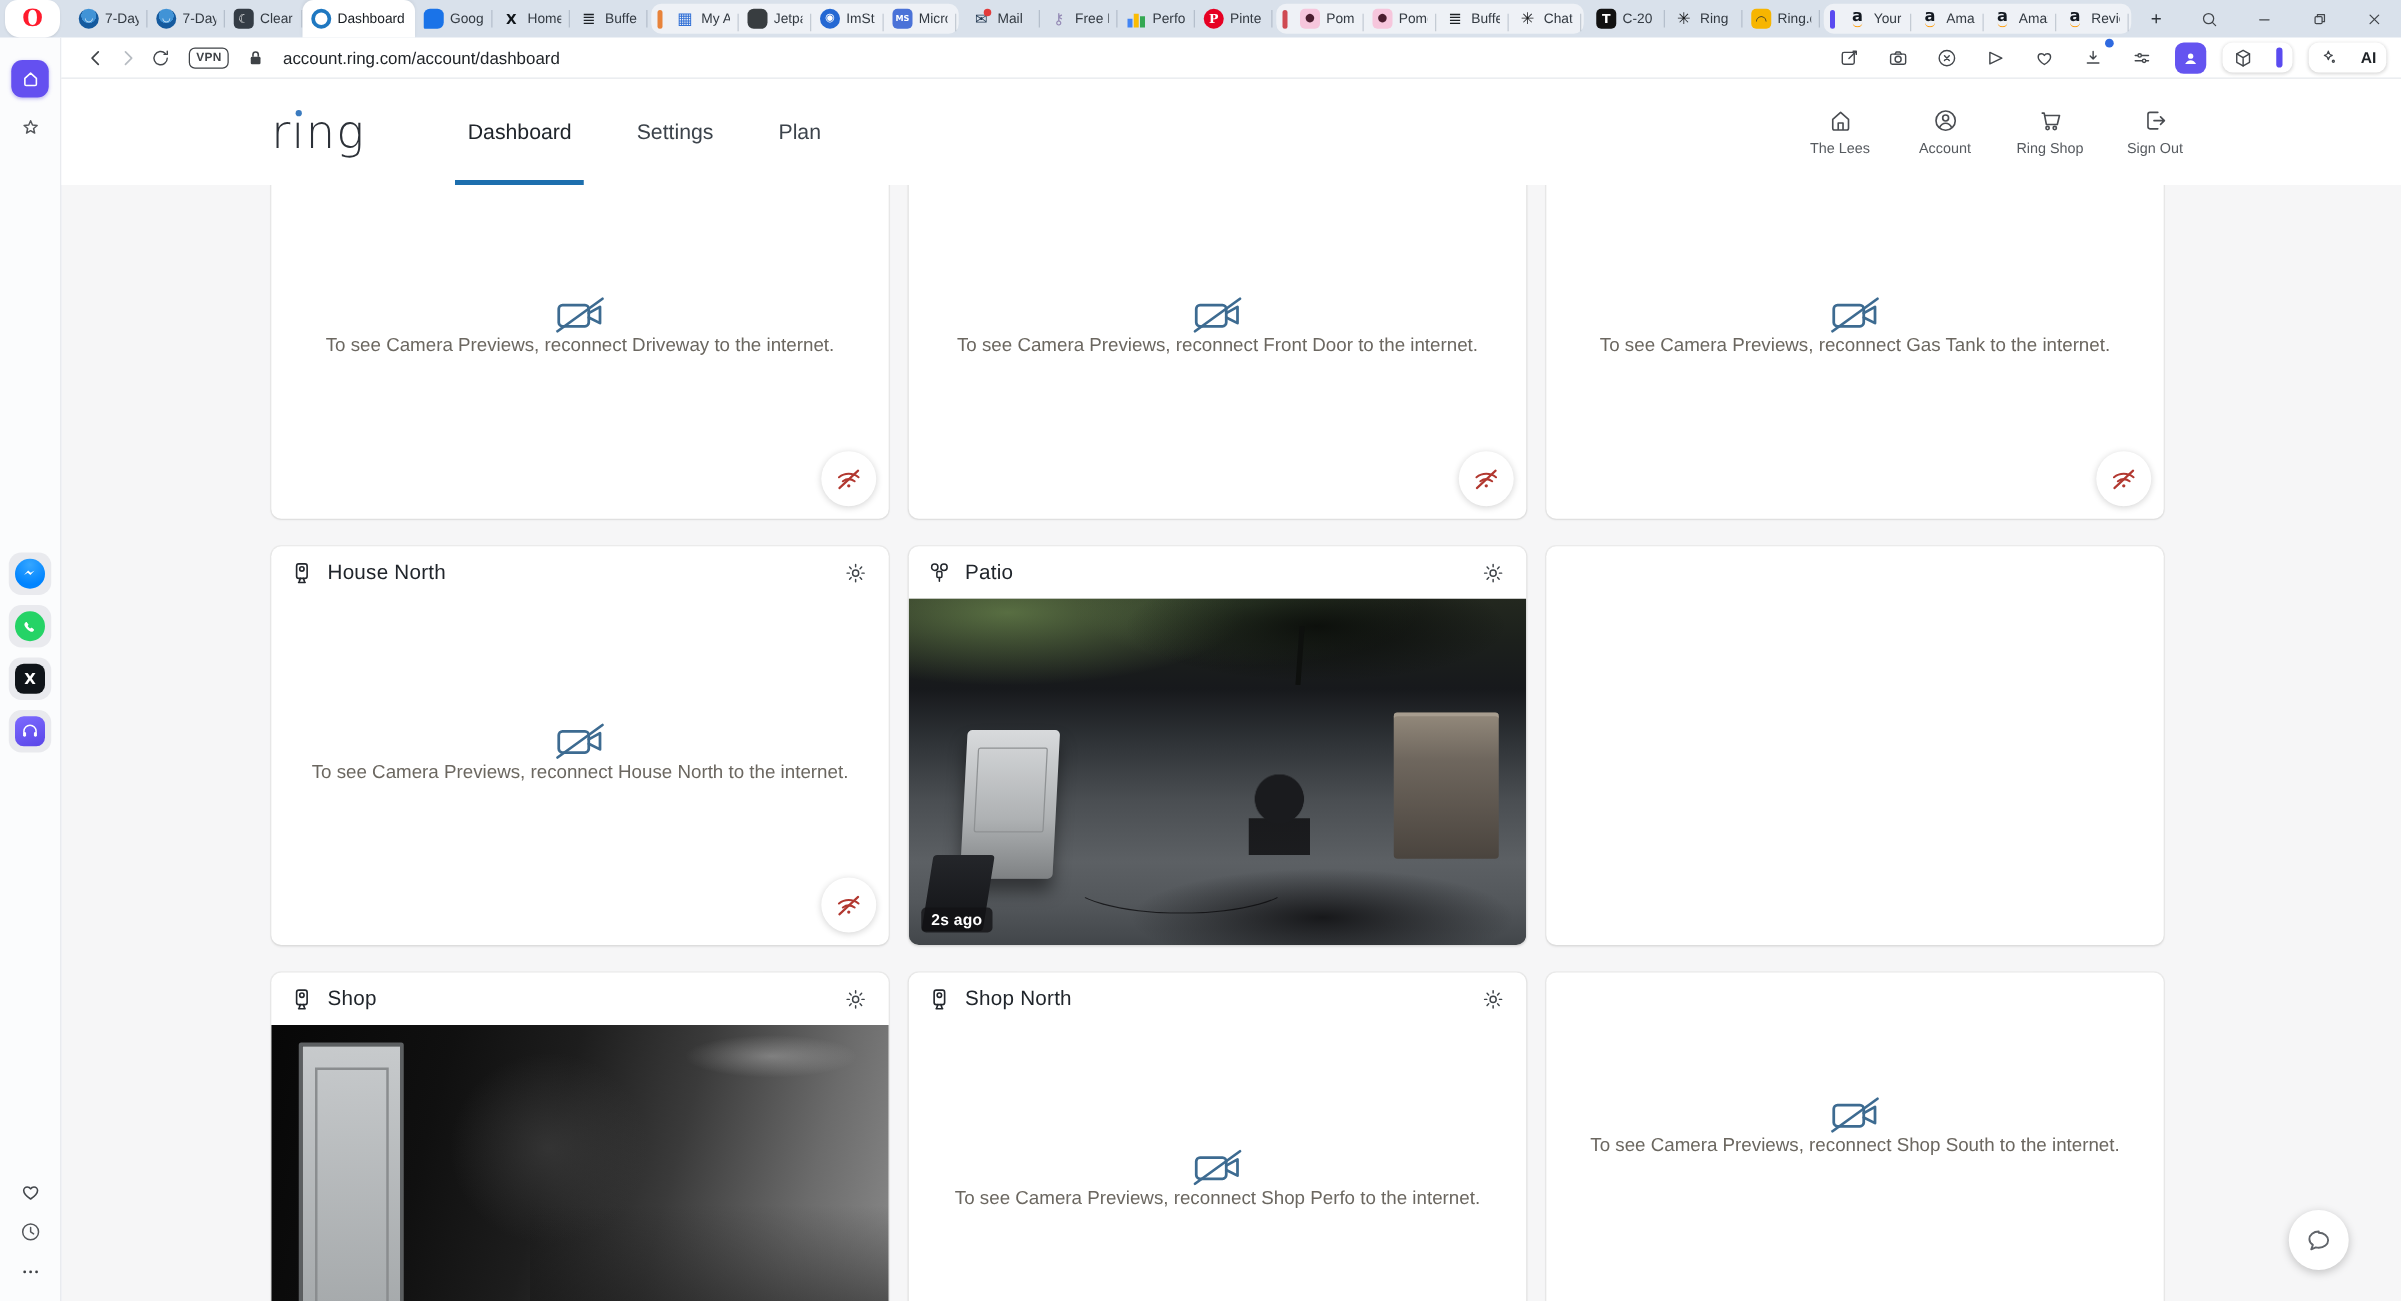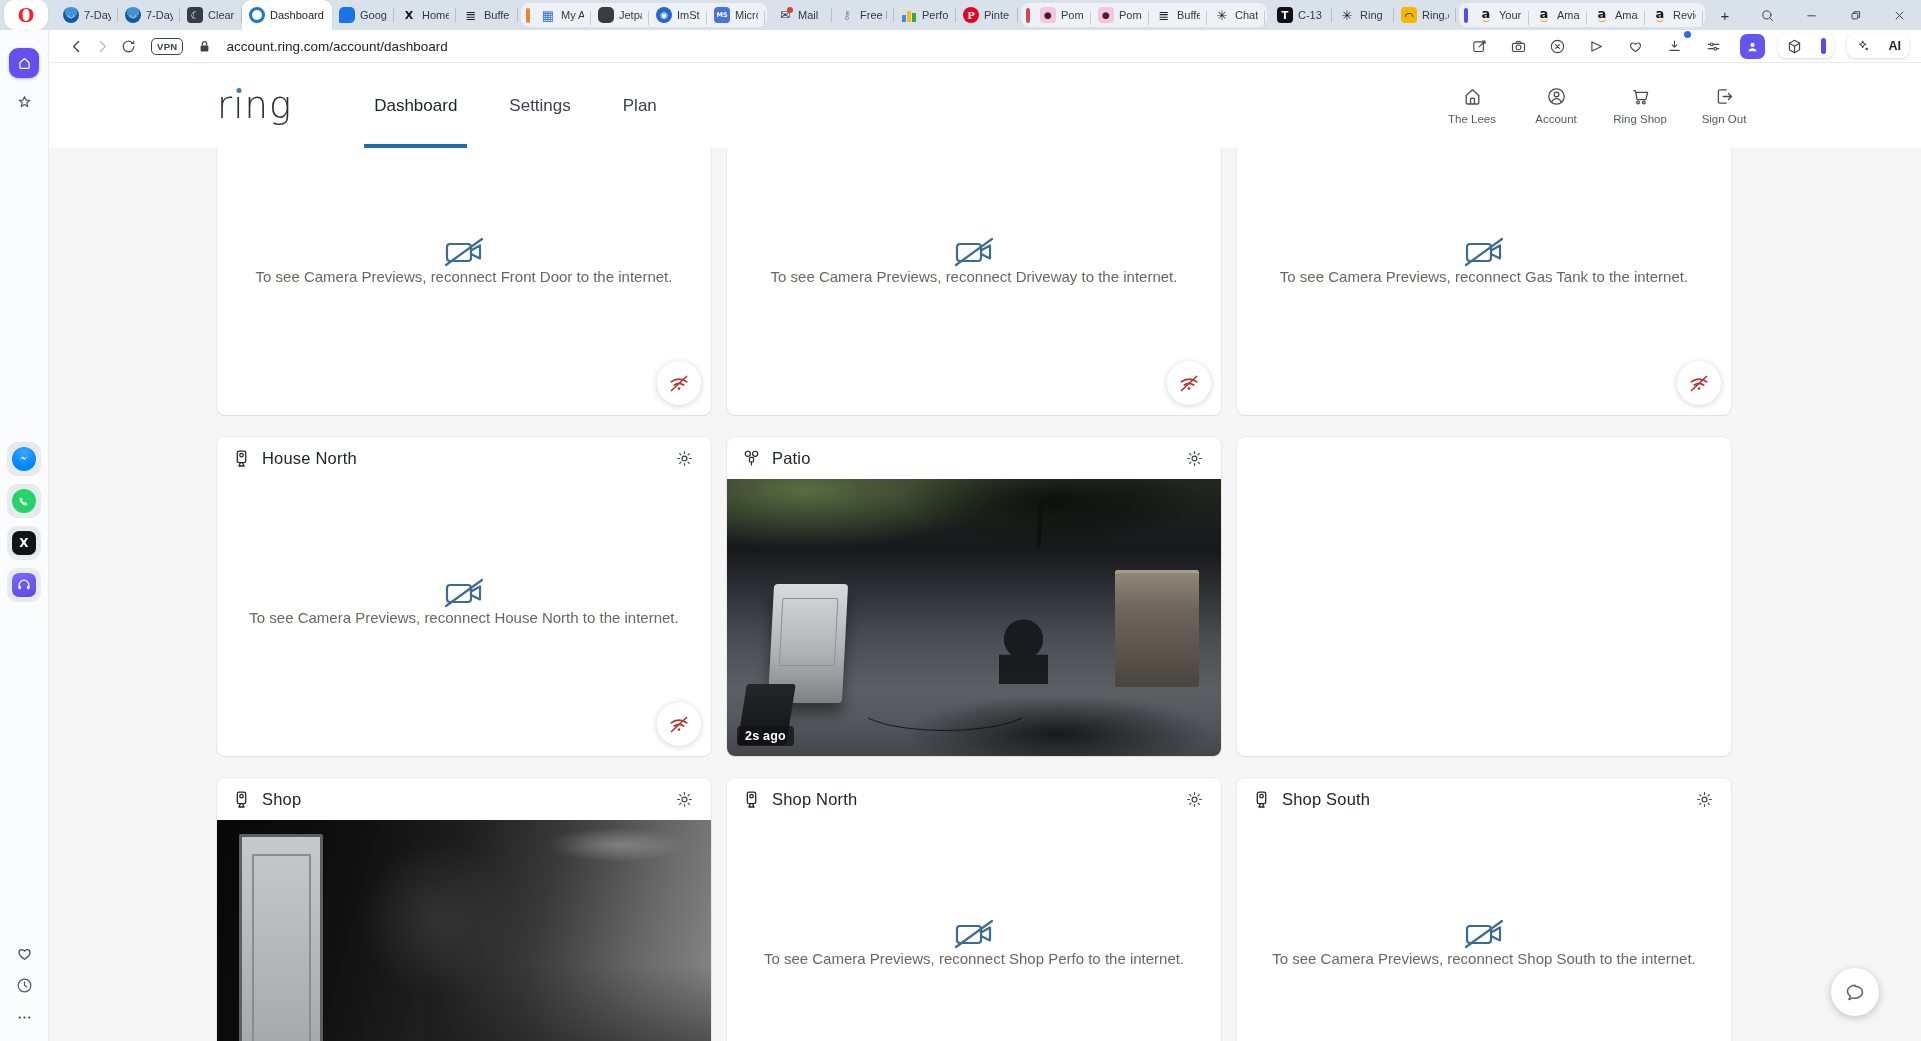--- a/index.html
+++ b/index.html
@@ -224,21 +224,21 @@
             <span class="fav fav-buffer"></span>
             <span class="tab-label">Buffe</span>
           </div>
           <div class="tab">
             <span class="fav fav-openai"></span>
             <span class="tab-label">ChatG</span>
           </div>
         </div>
         <div class="tab">
           <span class="fav fav-tblack"></span>
-          <span class="tab-label">C-13</span>
+          <span class="tab-label">C-20</span>
         </div>
         <div class="tab">
           <span class="fav fav-openai"></span>
           <span class="tab-label">Ring</span>
         </div>
         <div class="tab">
           <span class="fav fav-ringcom"></span>
           <span class="tab-label">Ring.c</span>
         </div>
         <div class="tab-group">
@@ -517,42 +517,42 @@
               <article class="card">
                 <div class="cardhead"></div>
                 <div class="offline">
                   <span class="camoff" style="display: flex;">
                     <svg viewBox="0 0 44 32" fill="none" stroke="#3d6b91" stroke-width="2.2" stroke-linecap="round" stroke-linejoin="round">
                       <rect x="5" y="8" width="24" height="17" rx="3"></rect>
                       <path d="M29 14.5l9-5v13l-9-4.5"></path>
                       <path d="M4 29L40 3"></path>
                     </svg>
                   </span>
-                  <p class="msg" style="margin: 0px;">To see Camera Previews, reconnect Front Door to the internet.</p>
+                  <p class="msg" style="margin: 0px;">To see Camera Previews, reconnect Driveway to the internet.</p>
                   <span class="wifi-btn">
                     <svg viewBox="0 0 24 24" fill="none" stroke="#b23830" stroke-width="1.7" stroke-linecap="round">
                       <path d="M4.2 10.8a12.4 12.4 0 0 1 15.6 0"></path>
                       <path d="M7.3 14a8 8 0 0 1 9.4 0"></path>
                       <circle cx="12" cy="17.6" r="1.3" fill="#b23830" stroke="none"></circle>
                       <path d="M4.5 19.5L19.5 5.5"></path>
                     </svg>
                   </span>
                 </div>
               </article>
               <article class="card">
                 <div class="cardhead"></div>
                 <div class="offline">
                   <span class="camoff" style="display: flex;">
                     <svg viewBox="0 0 44 32" fill="none" stroke="#3d6b91" stroke-width="2.2" stroke-linecap="round" stroke-linejoin="round">
                       <rect x="5" y="8" width="24" height="17" rx="3"></rect>
                       <path d="M29 14.5l9-5v13l-9-4.5"></path>
                       <path d="M4 29L40 3"></path>
                     </svg>
                   </span>
-                  <p class="msg" style="margin: 0px;">To see Camera Previews, reconnect Driveway to the internet.</p>
+                  <p class="msg" style="margin: 0px;">To see Camera Previews, reconnect Front Door to the internet.</p>
                   <span class="wifi-btn">
                     <svg viewBox="0 0 24 24" fill="none" stroke="#b23830" stroke-width="1.7" stroke-linecap="round">
                       <path d="M4.2 10.8a12.4 12.4 0 0 1 15.6 0"></path>
                       <path d="M7.3 14a8 8 0 0 1 9.4 0"></path>
                       <circle cx="12" cy="17.6" r="1.3" fill="#b23830" stroke="none"></circle>
                       <path d="M4.5 19.5L19.5 5.5"></path>
                     </svg>
                   </span>
                 </div>
               </article>
@@ -695,36 +695,20 @@
                     <svg viewBox="0 0 44 32" fill="none" stroke="#3d6b91" stroke-width="2.2" stroke-linecap="round" stroke-linejoin="round">
                       <rect x="5" y="8" width="24" height="17" rx="3"></rect>
                       <path d="M29 14.5l9-5v13l-9-4.5"></path>
                       <path d="M4 29L40 3"></path>
                     </svg>
                   </span>
                   <p class="msg" style="margin: 0px;">To see Camera Previews, reconnect Shop Perfo to the internet.</p>
                 </div>
               </article>
               <article class="card">
-                <div class="cardhead">
-                  <span style="display: flex;">
-                    <svg viewBox="0 0 24 24" fill="none" stroke="#23272d" stroke-width="1.5" stroke-linecap="round">
-                      <rect x="7.2" y="3.6" width="9.6" height="13.2" rx="2"></rect>
-                      <circle cx="12" cy="8.2" r="2"></circle>
-                      <path d="M9 20.6h6M10.6 16.8l-1.2 3.6M13.4 16.8l1.2 3.6"></path>
-                    </svg>
-                  </span>
-                  <h3 class="cardtitle" style="margin: 0px;">Shop South</h3>
-                  <span class="gearbtn">
-                    <svg viewBox="0 0 24 24" fill="none" stroke="#3f4449" stroke-width="1.5" stroke-linecap="round">
-                      <circle cx="12" cy="12" r="3.1"></circle>
-                      <path d="M12 3.4v2.2M12 18.4v2.2M3.4 12h2.2M18.4 12h2.2M5.9 5.9l1.6 1.6M16.5 16.5l1.6 1.6M18.1 5.9l-1.6 1.6M7.5 16.5l-1.6 1.6"></path>
-                    </svg>
-                  </span>
-                </div>
                 <div class="offline">
                   <span class="camoff" style="display: flex;">
                     <svg viewBox="0 0 44 32" fill="none" stroke="#3d6b91" stroke-width="2.2" stroke-linecap="round" stroke-linejoin="round">
                       <rect x="5" y="8" width="24" height="17" rx="3"></rect>
                       <path d="M29 14.5l9-5v13l-9-4.5"></path>
                       <path d="M4 29L40 3"></path>
                     </svg>
                   </span>
                   <p class="msg" style="margin: 0px;">To see Camera Previews, reconnect Shop South to the internet.</p>
                 </div>

